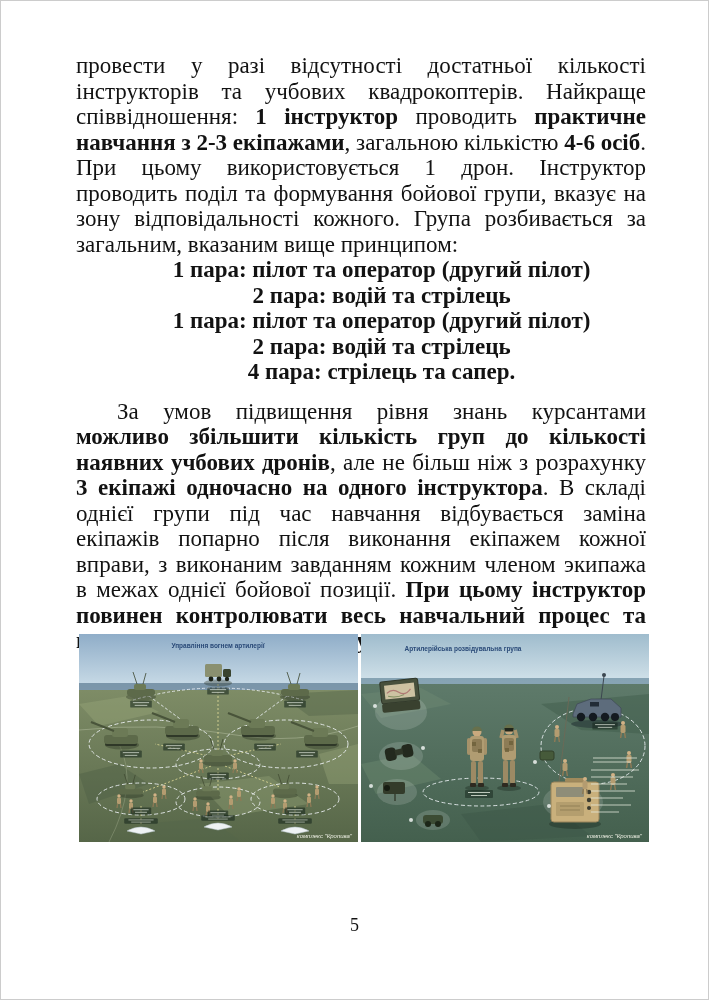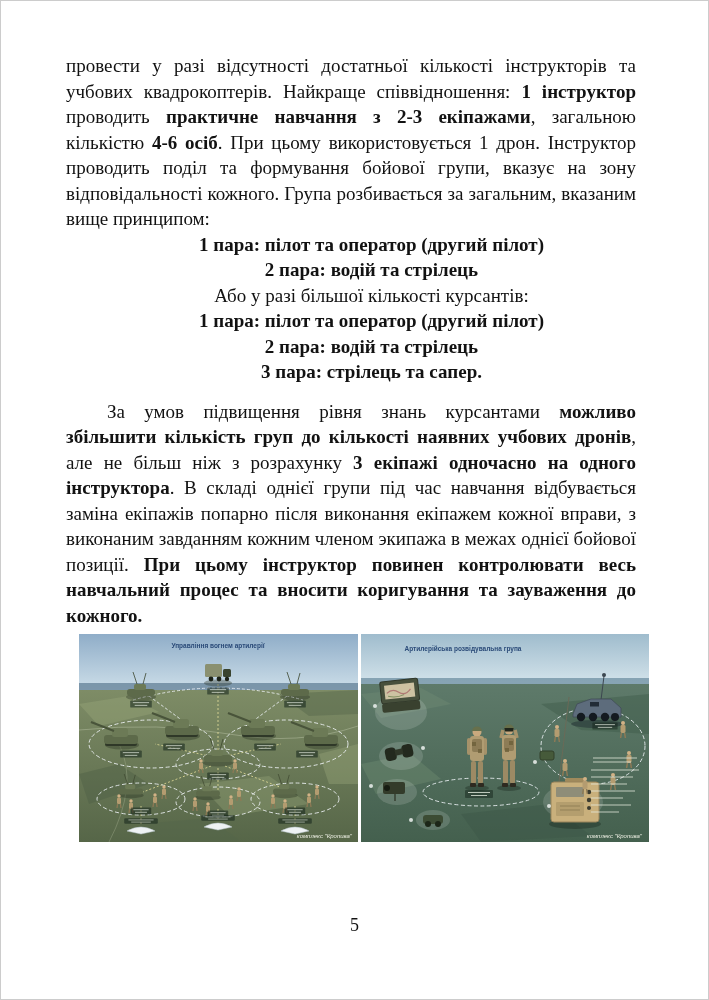--- a/index.html
+++ b/index.html
@@ -7,22 +7,22 @@
     position:relative;
     width:709px;height:1000px;
     background:#ffffff;
     border:1px solid #cccccc;
     box-sizing:border-box;
     font-family:"Liberation Serif","DejaVu Serif",serif;
     color:#121212;
     overflow:hidden;
   }
   .body-text{
-    position:absolute;left:65px;top:52px;width:570px;
-    font-size:19px;line-height:25.5px;
+    position:absolute;left:75px;top:52px;width:570px;
+    font-size:23px;line-height:25.5px;
   }
   .para{margin:0;text-align:justify;}
   .para b{font-weight:700;}
   .list-line{padding-left:41px;font-weight:700;text-align:center;}
   .list-line.reg{font-weight:400;}
   .spacer{height:14px;}
   .para2{text-indent:41px;}
   .figures{
     position:absolute;left:78px;top:633px;width:570px;height:209px;
     display:flex;gap:3px;
@@ -40,24 +40,23 @@
 <body>
 
 <div class="page">
 
   <div class="body-text">
     <p class="para"><span>провести у разі відсутності достатньої кількості інструкторів та учбових квадрокоптерів. Найкраще співвідношення: </span><b>1 інструктор</b><span> проводить </span><b>практичне навчання з 2-3 екіпажами</b><span>, загальною кількістю </span><b>4-6 осіб</b><span>. При цьому використовується 1 дрон. Інструктор проводить поділ та формування бойової групи, вказує на зону відповідальності кожного. Група розбивається за загальним, вказаним вище принципом:</span></p>
 
     <div>
       <div class="list-line">1 пара: пілот та оператор (другий пілот)</div>
       <div class="list-line">2 пара: водій та стрілець</div>
-      <div class="list-line reg">Або у разі більшої кількості курсантів:</div>
       <div class="list-line">1 пара: пілот та оператор (другий пілот)</div>
       <div class="list-line">2 пара: водій та стрілець</div>
-      <div class="list-line">3 пара: стрілець та сапер.</div>
+      <div class="list-line">4 пара: стрілець та сапер.</div>
     </div>
 
     <div class="spacer"></div>
 
     <p class="para para2"><span>За умов підвищення рівня знань курсантами </span><b>можливо збільшити кількість груп до кількості наявних учбових дронів</b><span>, але не більш ніж з розрахунку </span><b>3 екіпажі одночасно на одного інструктора</b><span>. В складі однієї групи під час навчання відбувається заміна екіпажів попарно після виконання екіпажем кожної вправи, з виконаним завданням кожним членом экипажа в межах однієї бойової позиції. </span><b>При цьому інструктор повинен контролювати весь навчальний процес та вносити коригування та зауваження до кожного.</b></p>
   </div>
 
   <div class="figures">
 
     <figure>

